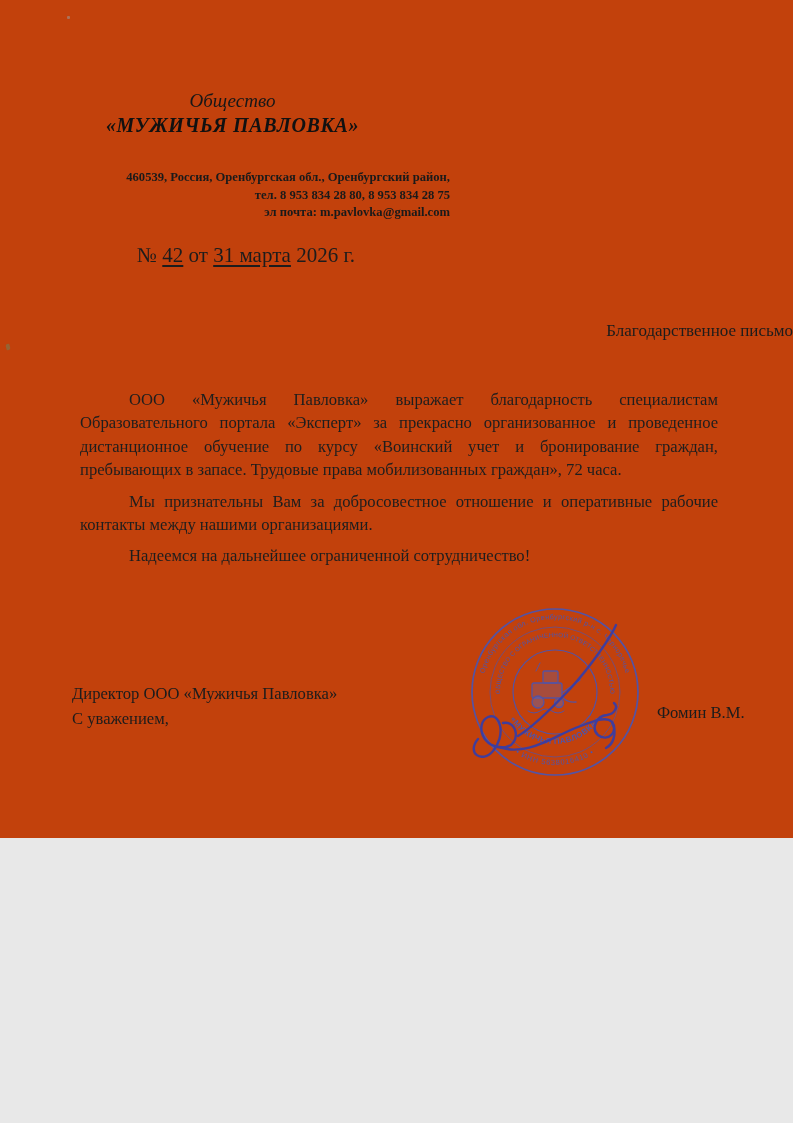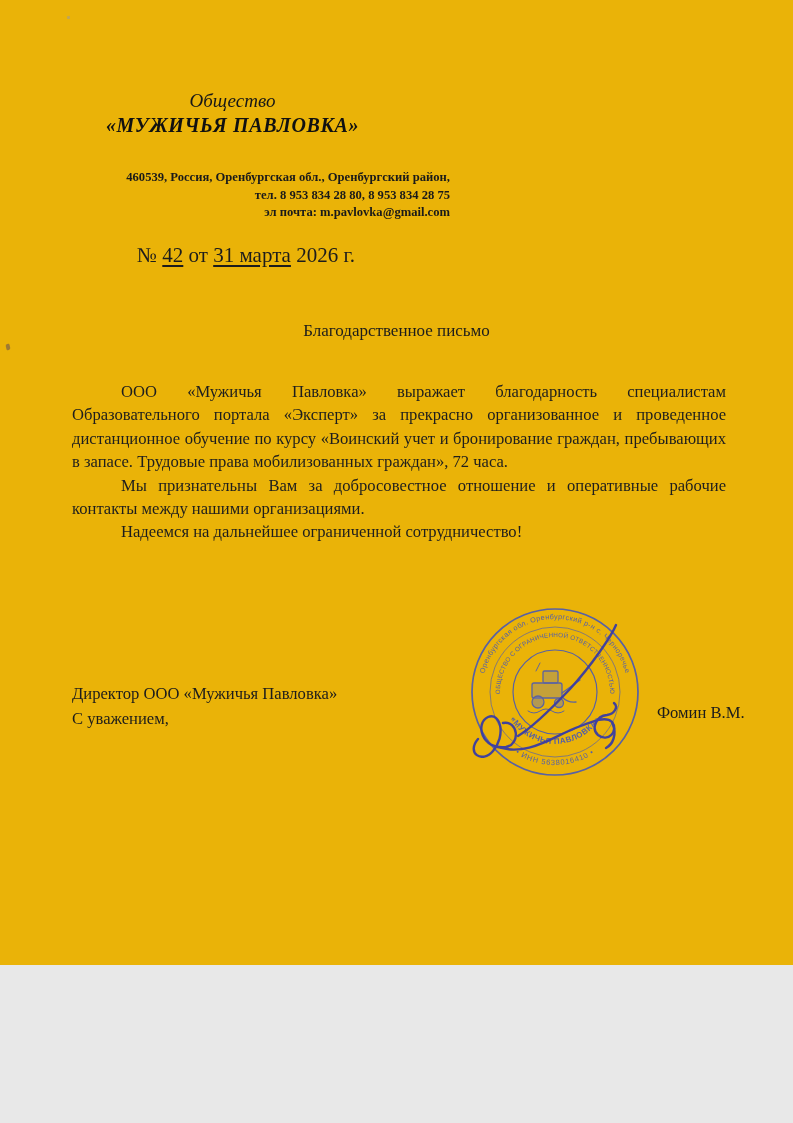--- a/index.html
+++ b/index.html
@@ -1,21 +1,21 @@
 <!DOCTYPE html>
 <html><head>
 <meta charset="utf-8">
 <style>
   html, body { margin: 0; padding: 0; background: #e8e8e8; }
   .page {
     position: relative;
     width: 793px;
-    height: 965px;
+    height: 838px;
     margin: 0 auto;
-    background: #eab308;
+    background: #c2410c;
     overflow: hidden;
     font-family: "Liberation Serif", "DejaVu Serif", serif;
     color: #1d1d1d;
   }
 
   
   .org-block {
     position: absolute;
     top: 89px; left: 15px; width: 435px;
     text-align: center;
@@ -43,33 +43,33 @@
   }
   .ref-line .u {
     text-decoration: underline;
     text-underline-offset: 3px;
   }
 
   
   .doc-title {
     position: absolute;
     top: 321px; left: 0; width: 793px;
-    text-align: center;
+    text-align: right;
     font-size: 17px; color: #1c1c1c;
   }
 
   
   .body-text {
     position: absolute;
     top: 380px; left: 72px; width: 654px;
     font-size: 16.6px; line-height: 23.4px;
     text-align: justify;
     color: #1e1e1e;
   }
-  .body-text p { margin: 0; text-indent: 49px; }
+  .body-text p { margin: 8px; text-indent: 49px; }
 
   
   .closing-block {
     position: absolute;
     top: 682px; left: 72px;
     font-size: 16.6px; line-height: 24.5px;
     color: #1c1c1c;
   }
   .signer-name {
     position: absolute;

